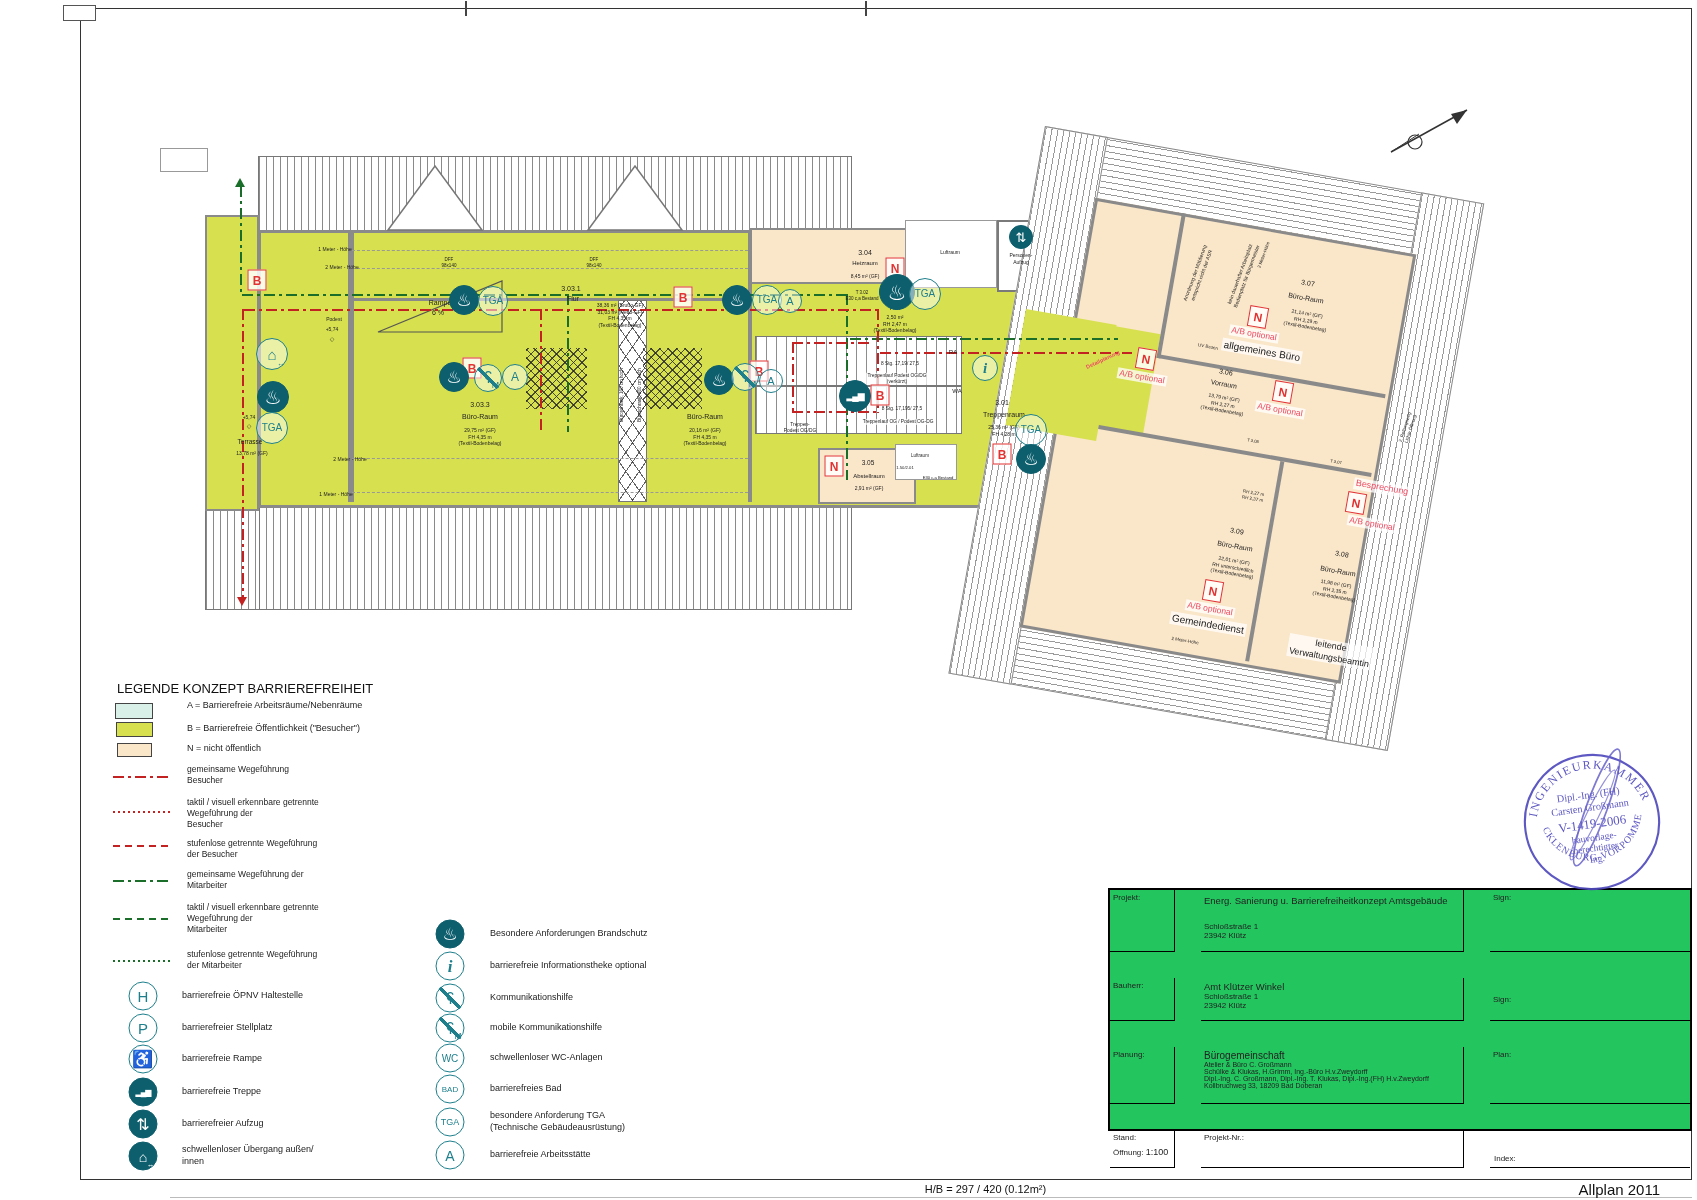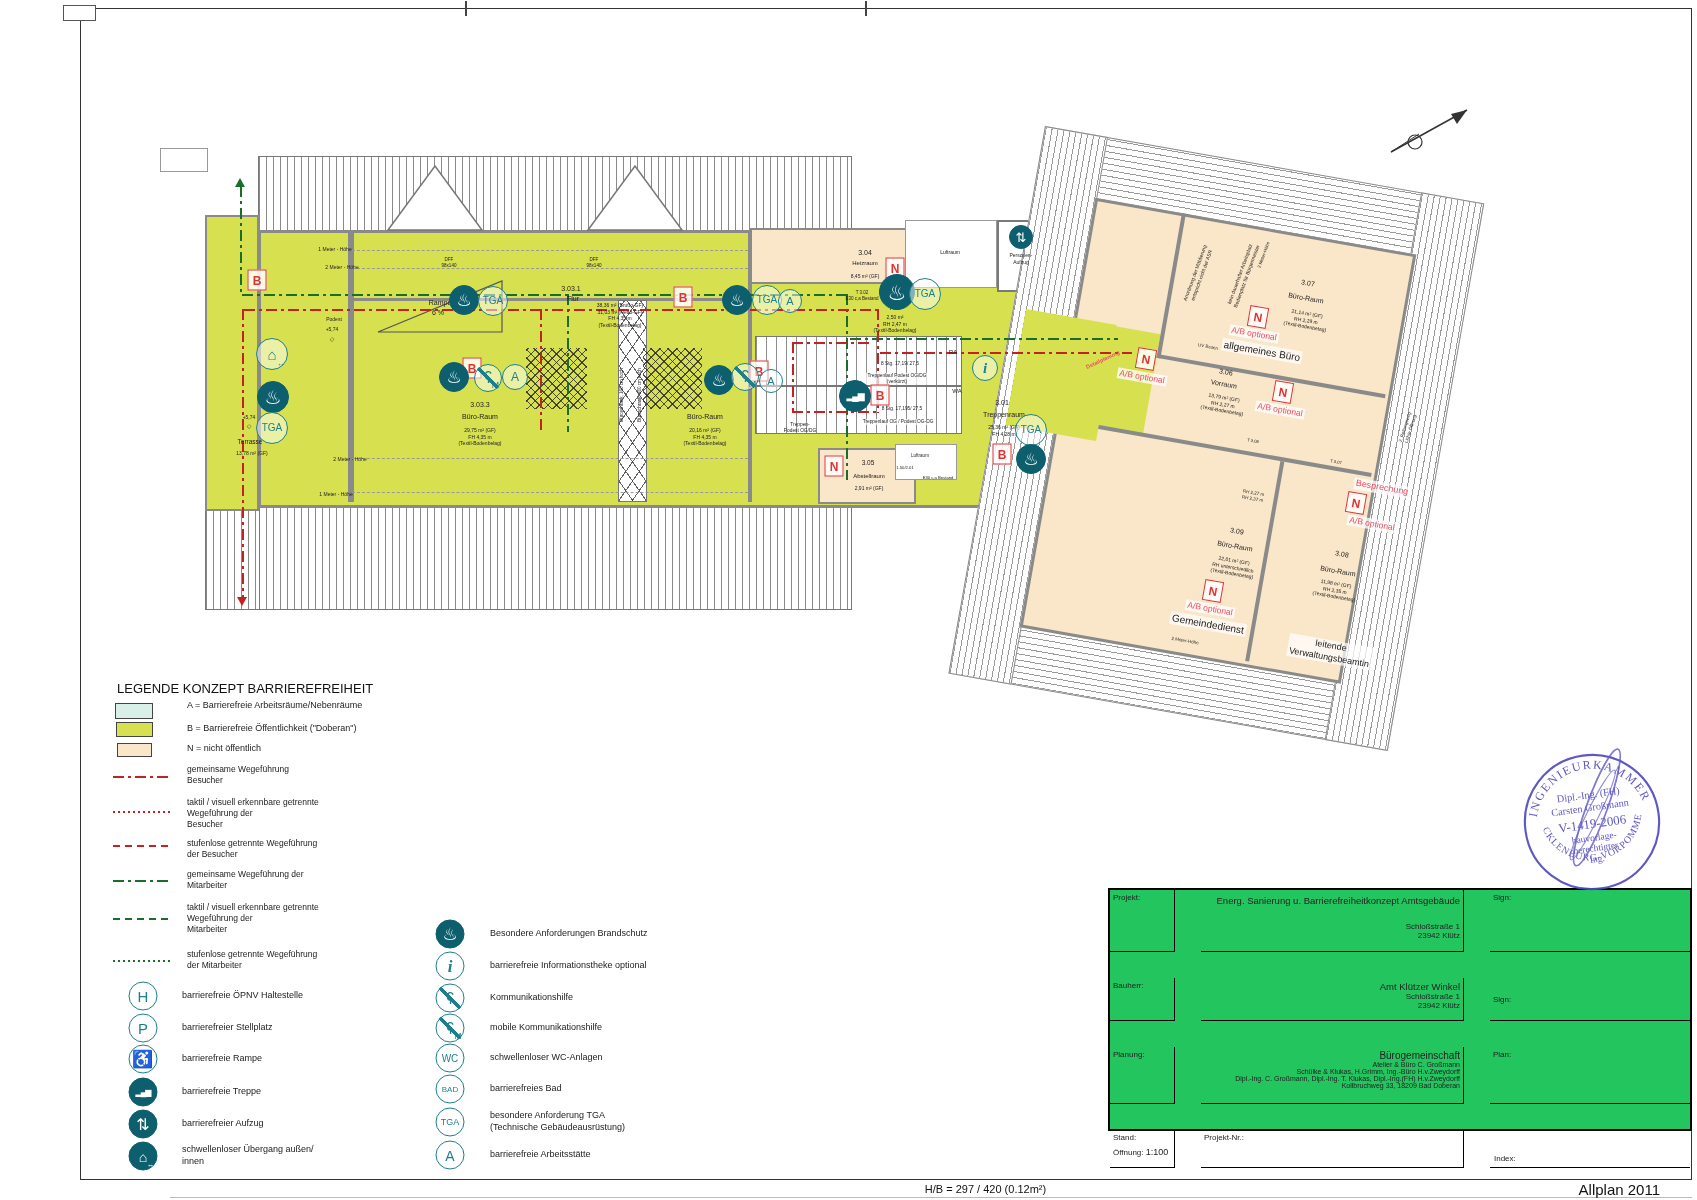--- a/index.html
+++ b/index.html
@@ -79,21 +79,21 @@
           transform:rotate(10deg);transform-origin:0 0;z-index:1;}
   .rfloor{position:absolute;left:62px;top:62px;width:320px;height:430px;background:var(--beige);border:3.5px solid var(--wall);}
   .linkcorr{position:absolute;left:1015px;top:316px;width:92px;height:118px;background:var(--green);transform:rotate(10deg);z-index:2;}
   
   .tblock{position:absolute;left:1108px;top:888px;width:580px;height:239px;border:2px solid #000;
           display:grid;grid-template-columns:65px 1fr 200px;grid-template-rows:62px 43px 57px 38px 37px;
           background:#22c55e;z-index:8;font-size:8px;gap:26px;}
   .tblock>div{border-right:1px solid #000;border-bottom:1px solid #000;position:relative;padding:3px;}
   .tblock>div:nth-child(3n){border-right:none;}
   .tblock>div:nth-child(n+13){border-bottom:none;}
-  .tc{text-align:right;}
+  .tc{text-align:left;}
   .svgabs{position:absolute;z-index:3;}
   .stamp{position:absolute;left:1506px;top:736px;width:172px;height:172px;z-index:9;transform:rotate(-8deg);opacity:.92;}
   .northarrow{position:absolute;left:1385px;top:100px;width:92px;height:62px;z-index:3;}
   .bottomlbl{position:absolute;z-index:9;color:#111;}
 </style>
 </head>
 <body>
 
 <div class="frame"></div>
 <div class="cornerbox"></div>
@@ -369,21 +369,21 @@
     <div class="picon ic-dark" style="left: 1031px; top: 459px; width: 28px; height: 28px; font-size: 17px;">
       <span class="g">♨</span>
     </div>
     <div class="picon ic-dark" style="left: 1021px; top: 237px; width: 22px; height: 22px; font-size: 13px;">
       <span class="g">⇅</span>
     </div>
     <div class="ann left ltitle" style="left: 117px; top: 689px; transform: translate(0px, -50%);">LEGENDE KONZEPT BARRIEREFREIHEIT</div>
     <div class="swatch" style="left: 115px; top: 703px; width: 36px; height: 14px; background: rgb(217, 240, 233);"></div>
     <div class="ann left" style="left: 187px; top: 706px; font-size: 9px; transform: translate(0px, -50%);">A = Barrierefreie Arbeitsräume/Nebenräume</div>
     <div class="swatch" style="left: 116px; top: 722px; width: 35px; height: 13px; background: rgb(215, 224, 79);"></div>
-    <div class="ann left" style="left: 187px; top: 729px; font-size: 9px; transform: translate(0px, -50%);">B = Barrierefreie Öffentlichkeit ("Doberan")</div>
+    <div class="ann left" style="left: 187px; top: 729px; font-size: 9px; transform: translate(0px, -50%);">B = Barrierefreie Öffentlichkeit ("Besucher")</div>
     <div class="swatch" style="left: 117px; top: 743px; width: 33px; height: 12px; background: rgb(250, 230, 200);"></div>
     <div class="ann left" style="left: 187px; top: 749px; font-size: 9px; transform: translate(0px, -50%);">N = nicht öffentlich</div>
     <div class="ls ph dd red" style="left: 113px; top: 776px;"></div>
     <div class="ann left" style="left: 187px; top: 775px; font-size: 8.5px; transform: translate(0px, -50%);">gemeinsame Wegeführung
 Besucher</div>
     <div class="ls ph do red" style="left: 113px; top: 811px;"></div>
     <div class="ann left" style="left: 187px; top: 814px; font-size: 8.5px; transform: translate(0px, -50%);">taktil / visuell erkennbare getrennte
 Wegeführung der
 Besucher</div>
     <div class="ls ph da red" style="left: 113px; top: 845px;"></div>

